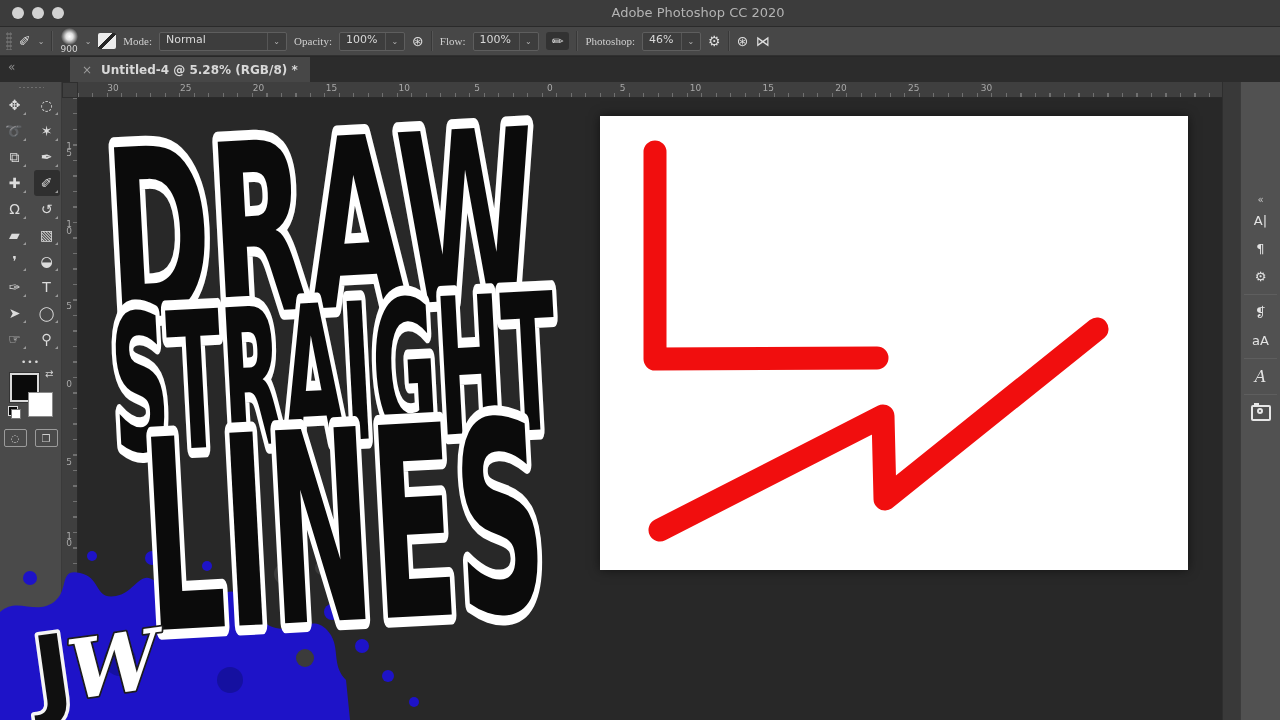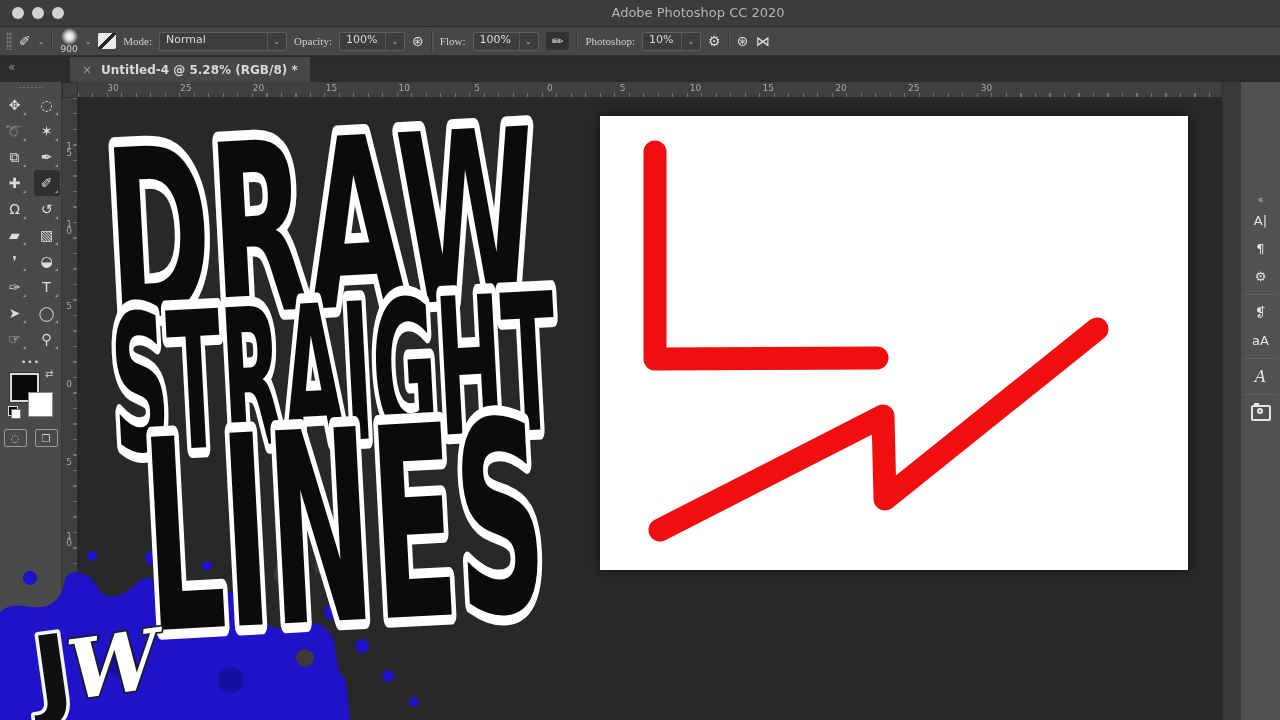--- a/index.html
+++ b/index.html
@@ -153,21 +153,21 @@
     <div class="ob-div"></div>
     <span class="lbl">Flow:</span>
     <div class="dd">
       <span>100%</span>
       <span class="chev">⌄</span>
     </div>
     <span class="ob-icon toggle-on">✏</span>
     <div class="ob-div"></div>
     <span class="lbl">Photoshop:</span>
     <div class="dd">
-      <span>10%</span>
+      <span>46%</span>
       <span class="chev">⌄</span>
     </div>
     <span class="ob-icon">⚙</span>
     <div class="ob-div"></div>
     <span class="ob-icon">⊛</span>
     <span class="ob-icon">⋈</span>
   </div>
 
   <div class="tabbar">
     <span class="collapse-left">«</span>

